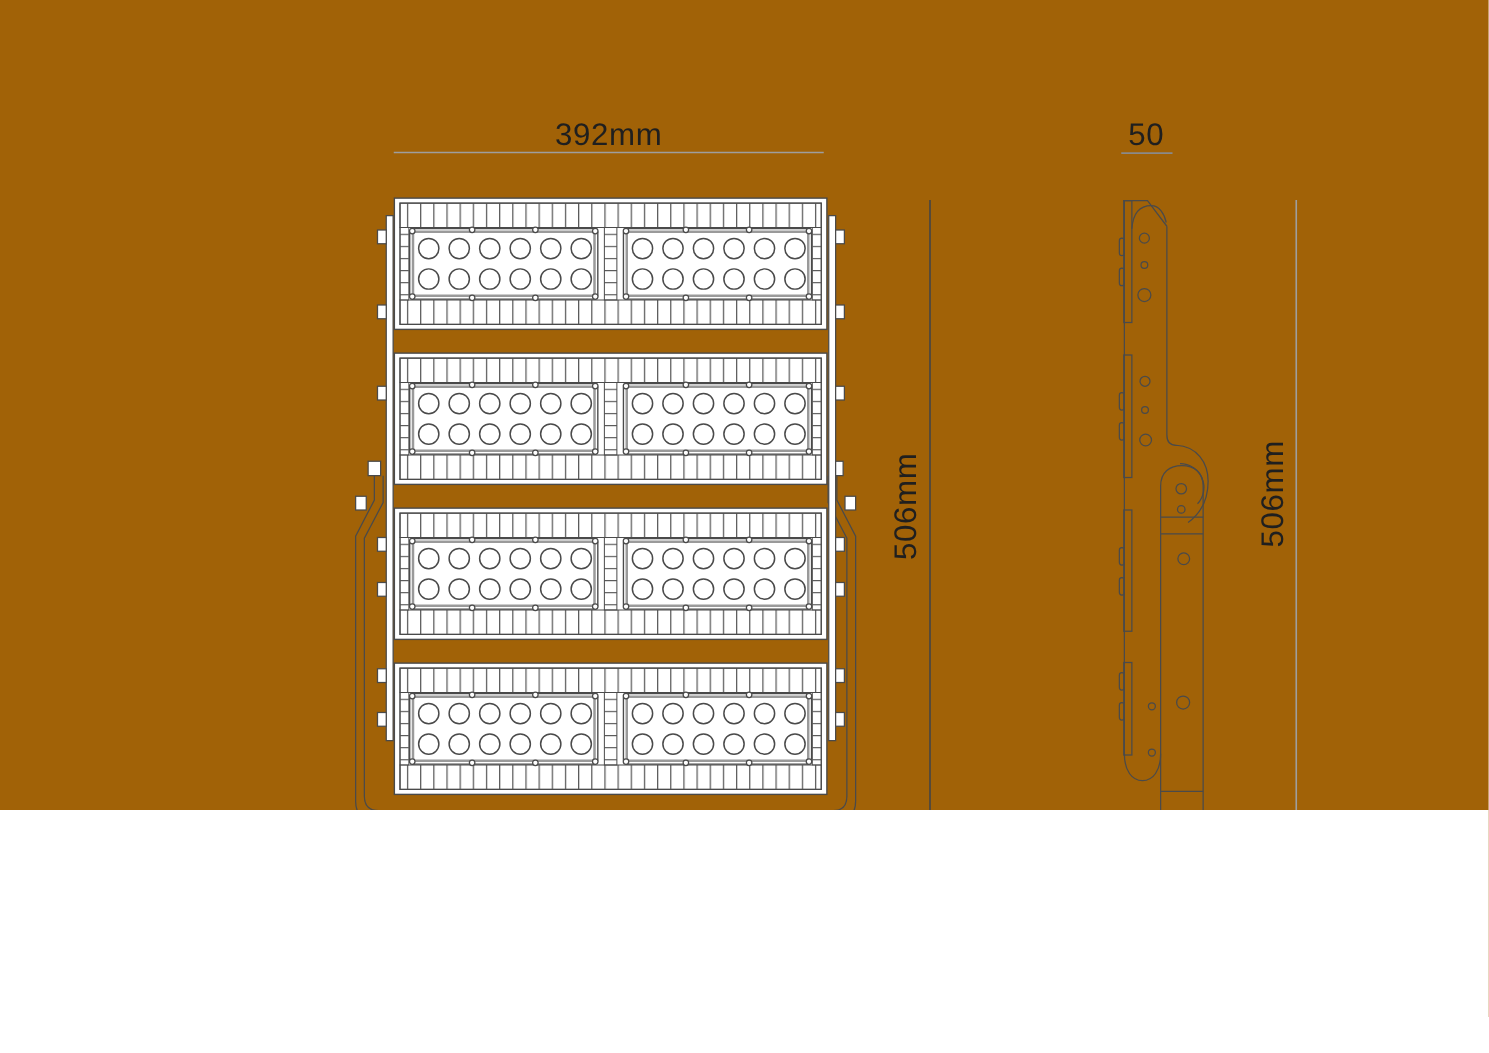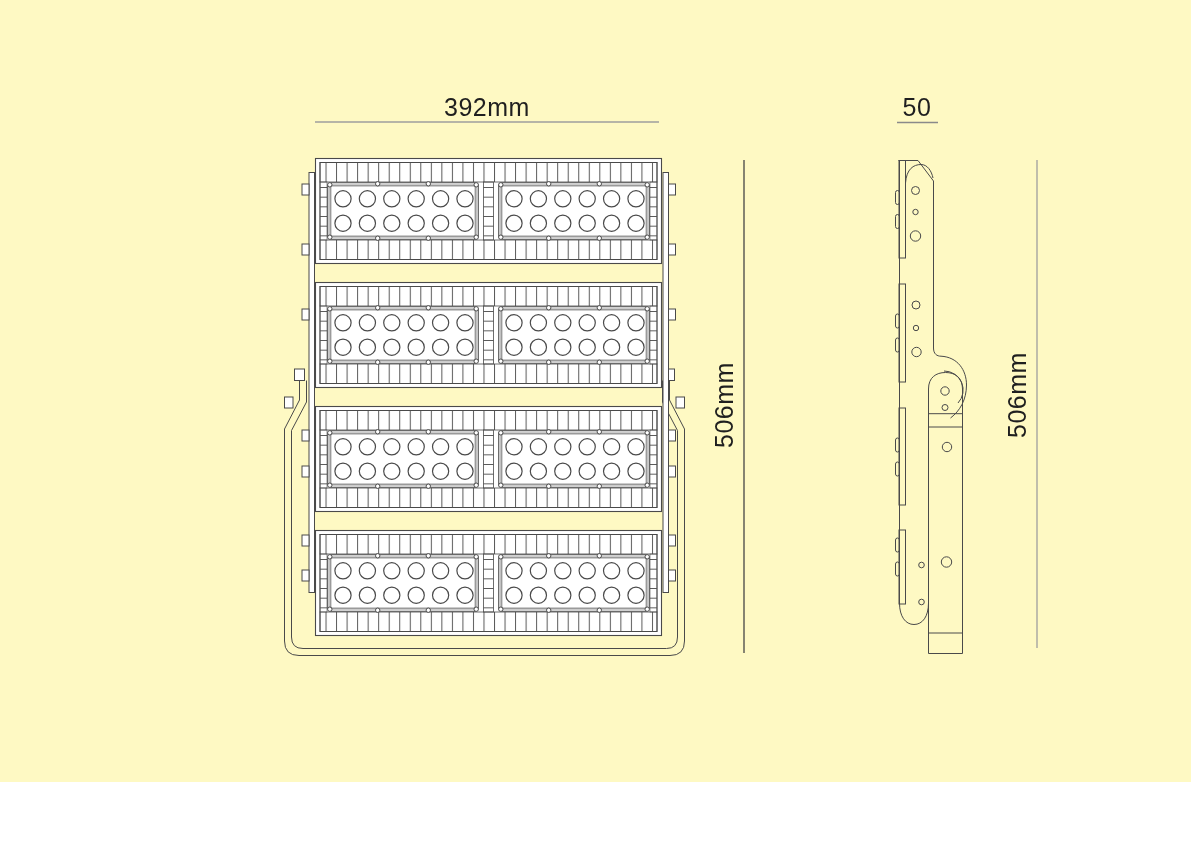--- a/index.html
+++ b/index.html
@@ -4,22 +4,22 @@
 <style>
   html, body {
     margin: 0;
     padding: 0;
     background: #ffffff;
     font-family: "Liberation Sans", sans-serif;
   }
   .canvas-wrap {
     position: relative;
     width: 1191px;
-    height: 782px;
-    background: #fef9c3;
+    height: 648px;
+    background: #a16207;
     overflow: hidden;
   }
   svg { display: block; }
   text {
     font-family: "Liberation Sans", sans-serif;
     fill: #1f1f1f;
   }
   .dim-label { font-size: 25px; letter-spacing: 0.5px; }
 </style>
 </head>

